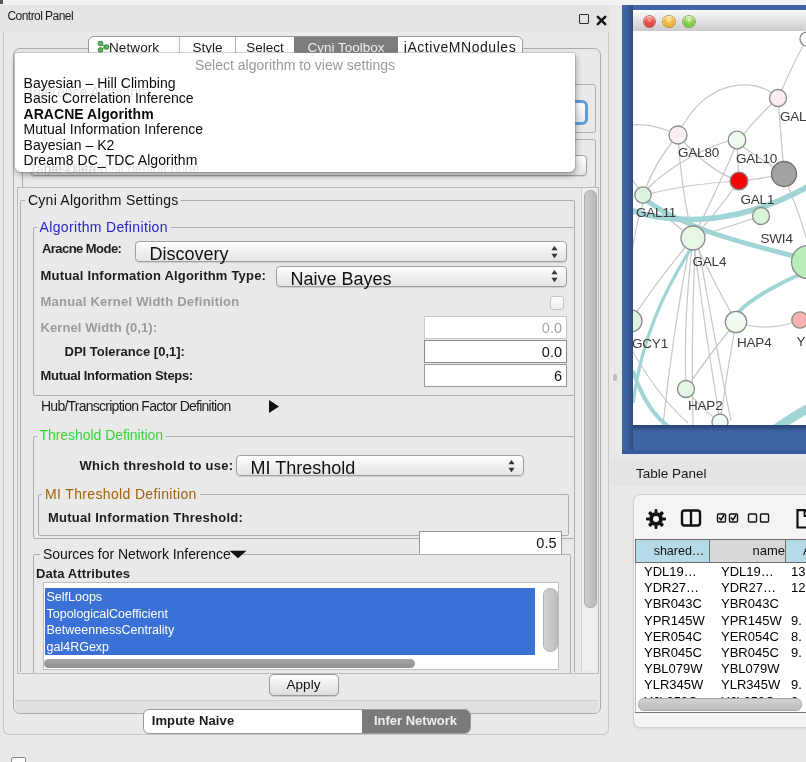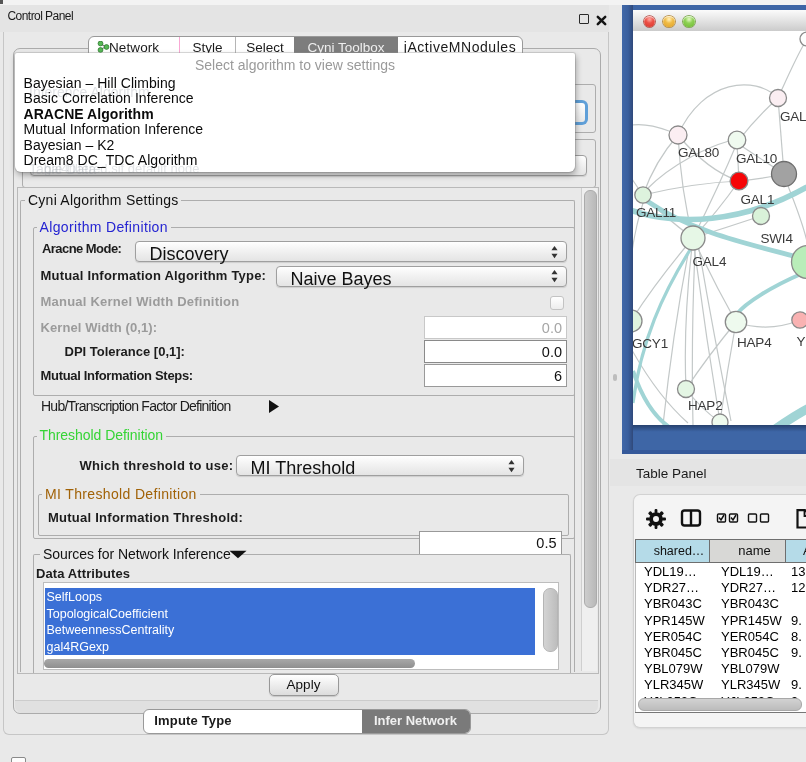--- a/index.html
+++ b/index.html
@@ -130,21 +130,21 @@
 
 <div class="abs" style="left:543px;top:588px;width:13px;height:62px;border-radius:7px;background:linear-gradient(90deg,#d4d4d4,#bdbdbd);border:1px solid #b5b5b5;"></div>
 
 <div class="abs" style="left:44px;top:659px;width:371px;height:9px;border-radius:5px;background:linear-gradient(#a8a8a8,#8f8f8f);"></div>
 
 <div class="abs" style="left:15px;top:700px;width:583px;height:12px;background:#e0e0e0;border-top:1px solid #cccccc;border-radius:0 0 7px 7px;"></div>
 
 <div class="abs" style="left:268.5px;top:673.5px;width:68px;height:20px;border:1px solid #989898;border-radius:5px;background:linear-gradient(#ffffff,#efefef 45%,#dcdcdc);box-shadow:0 1px 1px rgba(0,0,0,.15);font-size:13.5px;color:#111;text-align:center;line-height:19px;">Apply</div>
 
 <div class="abs" style="left:142.5px;top:709px;width:326px;height:23px;border:1px solid #999;border-radius:6px;background:#fff;font-size:13px;font-weight:bold;color:#1a1a1a;">
-  <div class="abs" style="left:0;top:0;width:99px;height:23px;text-align:center;line-height:22px;letter-spacing:0.15px;">Impute Type</div>
+  <div class="abs" style="left:0;top:0;width:99px;height:23px;text-align:center;line-height:22px;letter-spacing:0.15px;">Impute Naive</div>
   <div class="abs" style="left:218px;top:0;width:108px;height:23px;background:#7a7a7a;border-radius:0 5px 5px 0;color:#f0f0f0;text-align:center;line-height:22px;">Infer Network</div>
 </div>
 
 <div class="abs" style="left:11px;top:757px;width:13px;height:12px;border:1px solid #8a8a8a;border-radius:2px;background:#fdfdfd;"></div>
 
 <div class="abs" style="left:88px;top:36px;width:433px;height:22px;border:1px solid #999;border-radius:6px;background:#fff;font-size:13.5px;color:#1a1a1a;">
   <div class="abs" style="left:0;top:0;width:90px;height:22px;line-height:21px;">
     <svg class="abs" style="left:8px;top:4px;" width="13" height="14" viewBox="0 0 13 14">
       <path d="M4 3 L9 6 M4 8 L9 6" stroke="#777" stroke-width="1.2" fill="none"></path>
       <circle cx="3.5" cy="2.5" r="2.4" fill="#57b957" stroke="#2c7a2c" stroke-width="0.8"></circle>
@@ -287,21 +287,21 @@
   <rect x="114.5" y="5" width="8" height="8" rx="1"></rect>
  </g>
  <g fill="none" stroke="#111" stroke-width="2.2">
   <path d="M151.5 1.2 h7.5 l5.5 5.5 v11.8 h-13 Z"></path>
   <path d="M158.5 1.2 v5.8 h6" stroke-width="1.8"></path>
  </g>
 </svg>
 
 <div class="abs" style="left:635px;top:539px;width:171px;height:24px;border:1px solid #6e6e6e;border-right:none;box-sizing:border-box;font-size:13px;color:#111;">
   <div class="abs" style="left:0;top:0;width:74px;height:22px;background:#b5dbe8;border-right:1px solid #6e6e6e;text-align:center;line-height:22px;box-sizing:border-box;font-size:12.5px;text-indent:13px;">shared…</div>
-  <div class="abs" style="left:74px;top:0;width:76px;height:22px;background:#d8d8d6;border-right:1px solid #6e6e6e;text-align:center;line-height:22px;box-sizing:border-box;text-indent:14px;">name</div>
+  <div class="abs" style="left:74px;top:0;width:76px;height:22px;background:#d8d8d6;border-right:1px solid #6e6e6e;text-align:right;line-height:22px;box-sizing:border-box;text-indent:14px;">name</div>
   <div class="abs" style="left:150px;top:0;width:21px;height:22px;background:#b5dbe8;overflow:hidden;">
       <span style="position:absolute;left:17px;top:0;line-height:22px;font-size:12.5px;">AV</span>
     </div>
 </div>
 
 <div class="abs" style="left:635px;top:563px;width:171px;height:149px;background:#fff;border-left:1px solid #bbb;overflow:hidden;">
   <div class="abs" style="left:8px;top:1px;font-size:13px;color:#000;line-height:16.2px;white-space:pre;">YDL19…
 YDR27…
 YBR043C
 YPR145W

